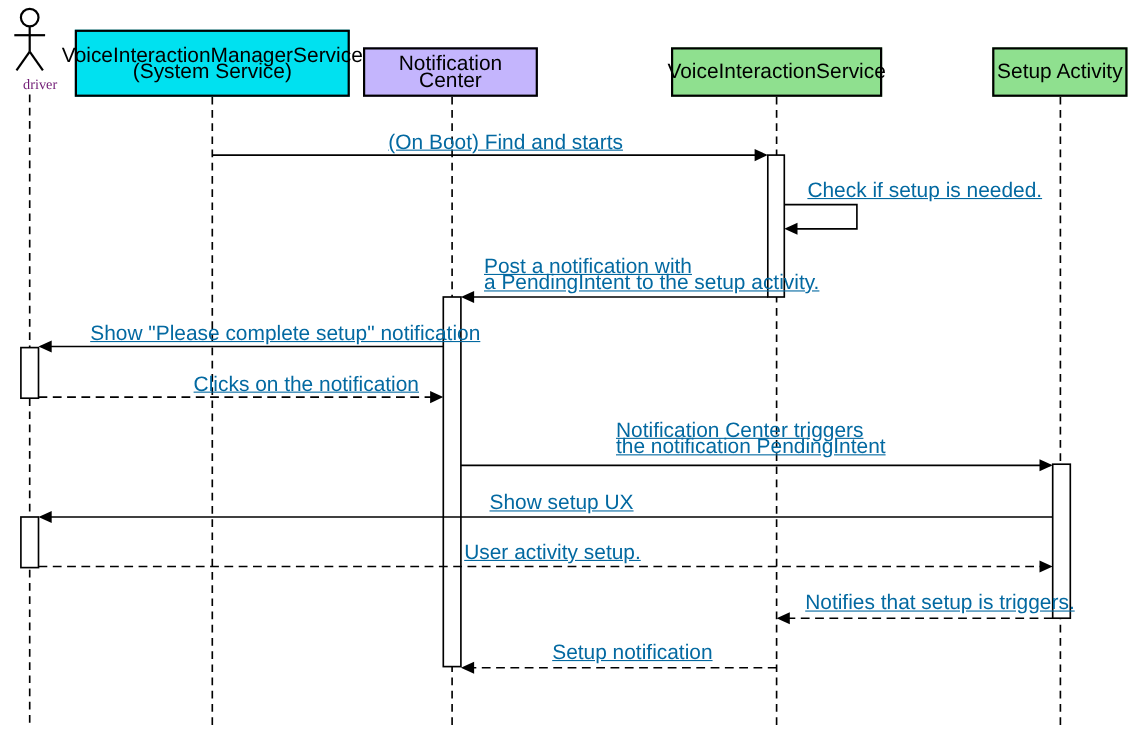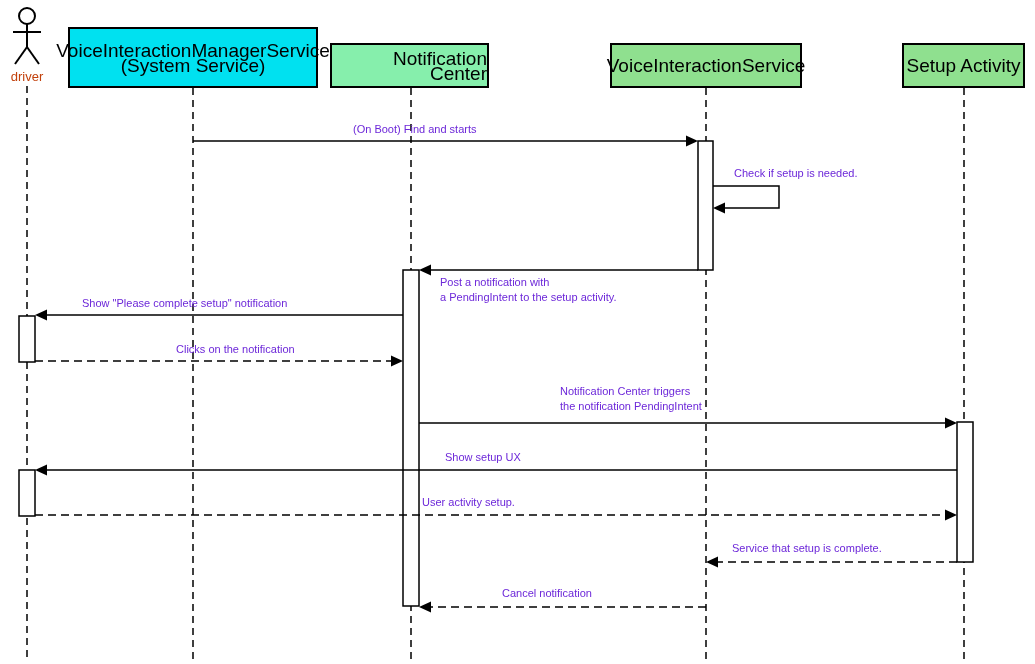--- a/index.html
+++ b/index.html
@@ -28,30 +28,32 @@
     align-items: center;
     justify-content: center;
     text-align: center;
     font-size: 19px;
     line-height: 15px;
     color: #000000;
     white-space: pre-line;
   }
   .msg {
     position: absolute;
-    font-size: 11px;
+    font-size: 19px;
     line-height: 15px;
-    color: #6d28d9;
+    color: #0369a1;
     white-space: pre-line;
+    text-decoration: underline;
   }
   .actor-label {
     position: absolute;
     font-size: 13px;
-    color: #c2410c;
-    text-align: center;
+    color: #701a75;
+    text-align: right;
+    font-family: Liberation Serif, serif;
   }
 </style>
 </head>
 <body>
 
 <div id="stage">
 
   <svg width="1035" height="664" viewBox="0 0 1035 664">
 
     <line x1="27" y1="86" x2="27" y2="660" stroke="#000" stroke-width="1.5" stroke-dasharray="7 5"></line>
@@ -124,36 +126,36 @@
       <polygon points="419,607 431,601.5 431,612.5" fill="#000"></polygon>
     </g>
   </svg>
 
   <div class="actor-label" style="left:2px; top:69px; width:50px;">driver</div>
 
   <div class="pbox" style="left: 68px; top: 27px; width: 250px; height: 61px; background-color: rgb(0, 225, 240);">
     <span>VoiceInteractionManagerService
 (System Service)</span>
   </div>
-  <div class="pbox" style="left: 330px; top: 43px; width: 159px; height: 45px; background-color: #86efac; text-align: right;">
+  <div class="pbox" style="left: 330px; top: 43px; width: 159px; height: 45px; background-color: #c4b5fd;">
     <span>Notification Center</span>
   </div>
   <div class="pbox" style="left: 610px; top: 43px; width: 192px; height: 45px; background-color: rgb(143, 224, 143);">
     <span>VoiceInteractionService</span>
   </div>
   <div class="pbox" style="left: 902px; top: 43px; width: 123px; height: 45px; background-color: rgb(143, 224, 143);">
     <span>Setup Activity</span>
   </div>
 
   <div class="msg" style="left:353px; top:122px;">(On Boot) Find and starts</div>
   <div class="msg" style="left:734px; top:166px;">Check if setup is needed.</div>
-  <div class="msg" style="left:440px; top:235px;margin-top:40px;">Post a notification with
+  <div class="msg" style="left:440px; top:235px;">Post a notification with
 a PendingIntent to the setup activity.</div>
   <div class="msg" style="left:82px;  top:296px;">Show "Please complete setup" notification</div>
   <div class="msg" style="left:140px; top:342px;margin-left:36px;">Clicks on the notification</div>
   <div class="msg" style="left:560px; top:384px;">Notification Center triggers
 the notification PendingIntent</div>
   <div class="msg" style="left:445px; top:450px;">Show setup UX</div>
   <div class="msg" style="left:422px; top:495px;">User activity setup.</div>
-  <div class="msg" style="left:732px; top:541px;">Service that setup is complete.</div>
-  <div class="msg" style="left:502px; top:586px;">Cancel notification</div>
+  <div class="msg" style="left:732px; top:541px;">Notifies that setup is triggers.</div>
+  <div class="msg" style="left:502px; top:586px;">Setup notification</div>
 
 </div>
 
 </body></html>

